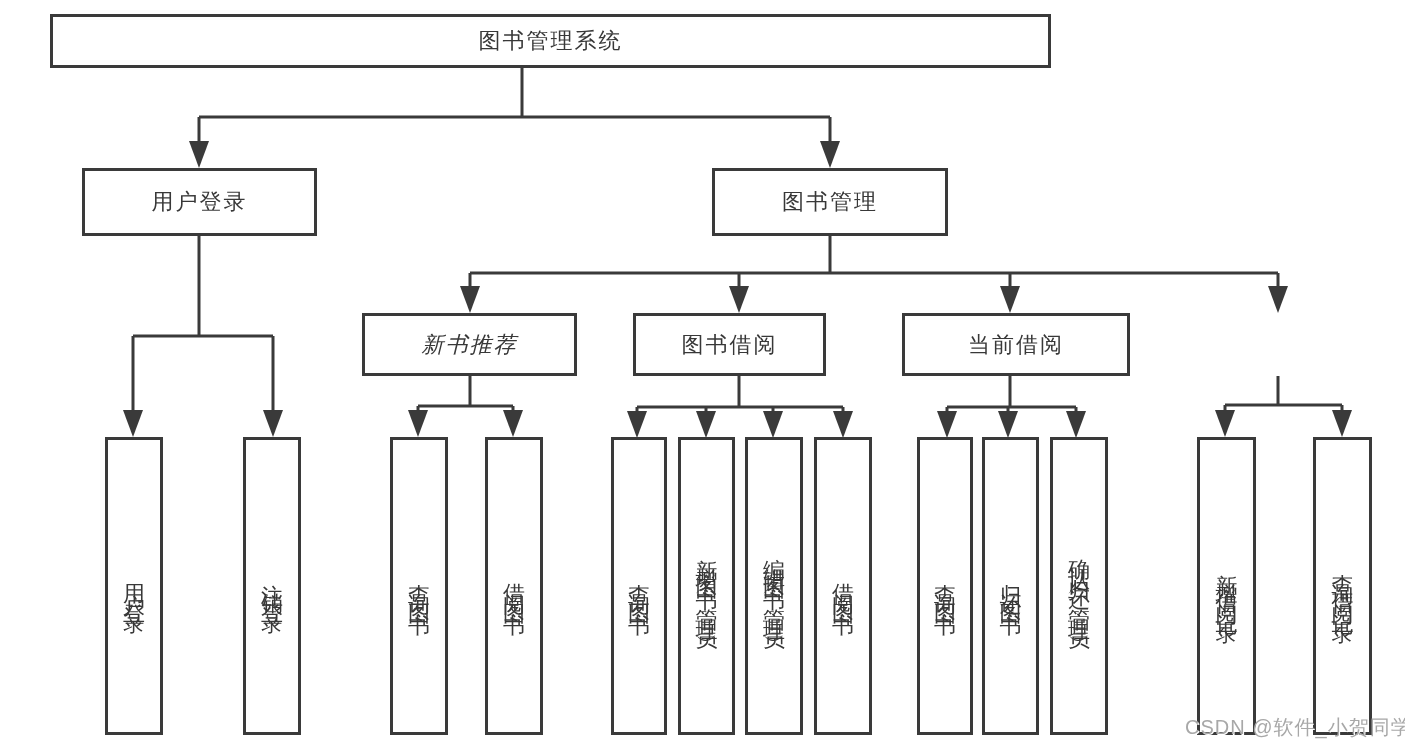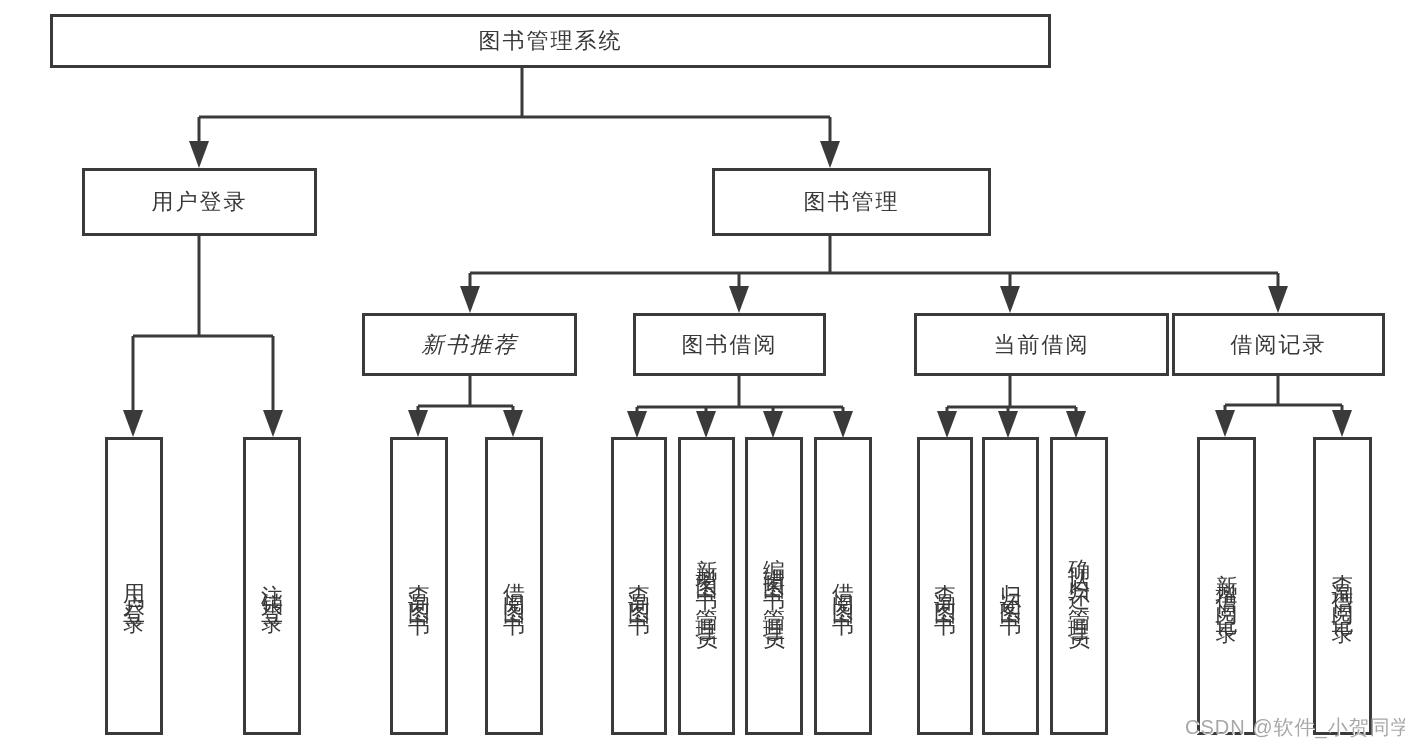--- a/index.html
+++ b/index.html
@@ -28,26 +28,26 @@
     display: flex;
     align-items: center;
     justify-content: center;
     font-size: 22px;
     letter-spacing: 2px;
     color: var(--text, #383838);
   }
   .node.root   { left: 22px;  top: 14px;  width: 1001px; height: 54px; margin-left: 28px; }
 
   .node.l2a { left: 82px;  top: 168px; width: 235px; height: 68px; }
-  .node.l2b { left: 712px; top: 168px; width: 279px; height: 68px; }
+  .node.l2b { left: 712px; top: 168px; width: 236px; height: 68px; }
 
   .node.l3 { top: 313px; height: 63px; }
   .node.l3a { left: 362px;  width: 215px; font-style: italic; }
   .node.l3b { left: 633px;  width: 193px; }
-  .node.l3c { left: 902px;  width: 255px; margin-left: 12px; }
+  .node.l3c { left: 902px;  width: 228px; }
   .node.l3d { left: 1172px; width: 213px; }
 
   .node.leaf {
     top: 437px;
     height: 298px;
     writing-mode: vertical-rl;
     text-orientation: mixed;
     font-size: 22px;
     letter-spacing: 10px;
     line-height: 1.0;
@@ -126,21 +126,20 @@
   </svg>
 
   <div class="node root">图书管理系统</div>
 
   <div class="node l2a">用户登录</div>
   <div class="node l2b">图书管理</div>
 
   <div class="node l3 l3a">新书推荐</div>
   <div class="node l3 l3b">图书借阅</div>
   <div class="node l3 l3c">当前借阅</div>
-  <div class="node l3 l3d">借阅记录</div>
 
   <div class="node leaf leaf1">用户登录</div>
   <div class="node leaf leaf2">注销登录</div>
   <div class="node leaf leaf3">查询图书</div>
   <div class="node leaf leaf4">借阅图书</div>
   <div class="node leaf leaf5">查询图书</div>
   <div class="node leaf leaf6">新增图书（管理员）</div>
   <div class="node leaf leaf7">编辑图书（管理员）</div>
   <div class="node leaf leaf8">借阅图书</div>
   <div class="node leaf leaf9">查询图书</div>

